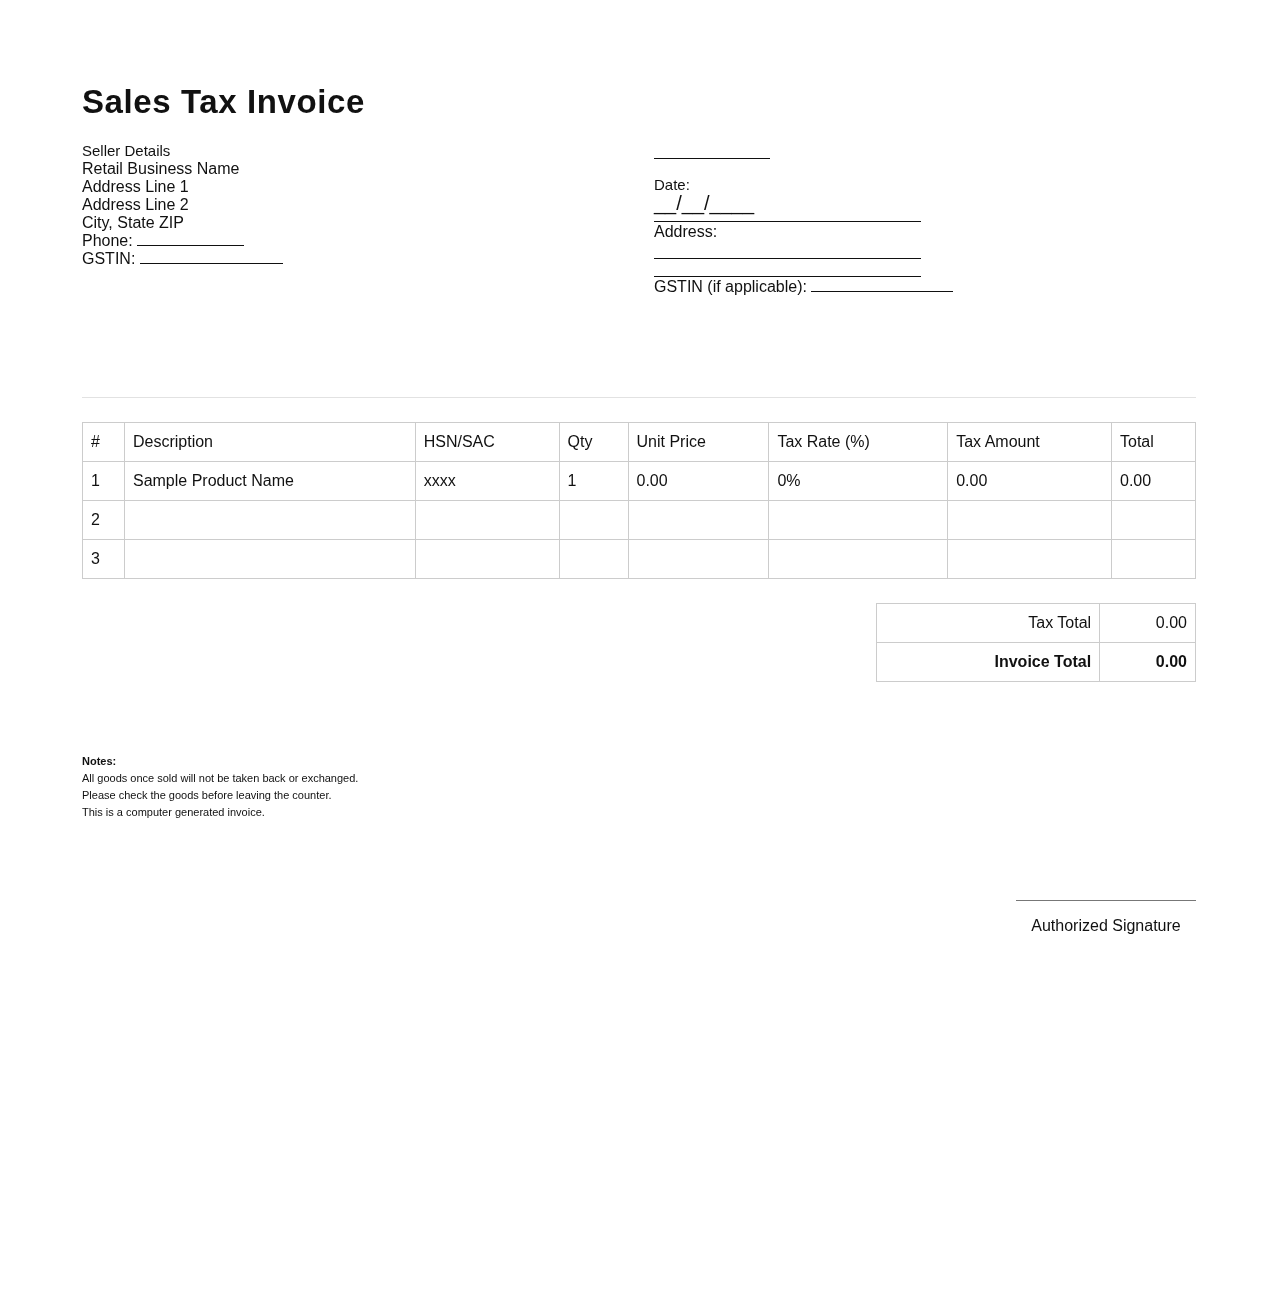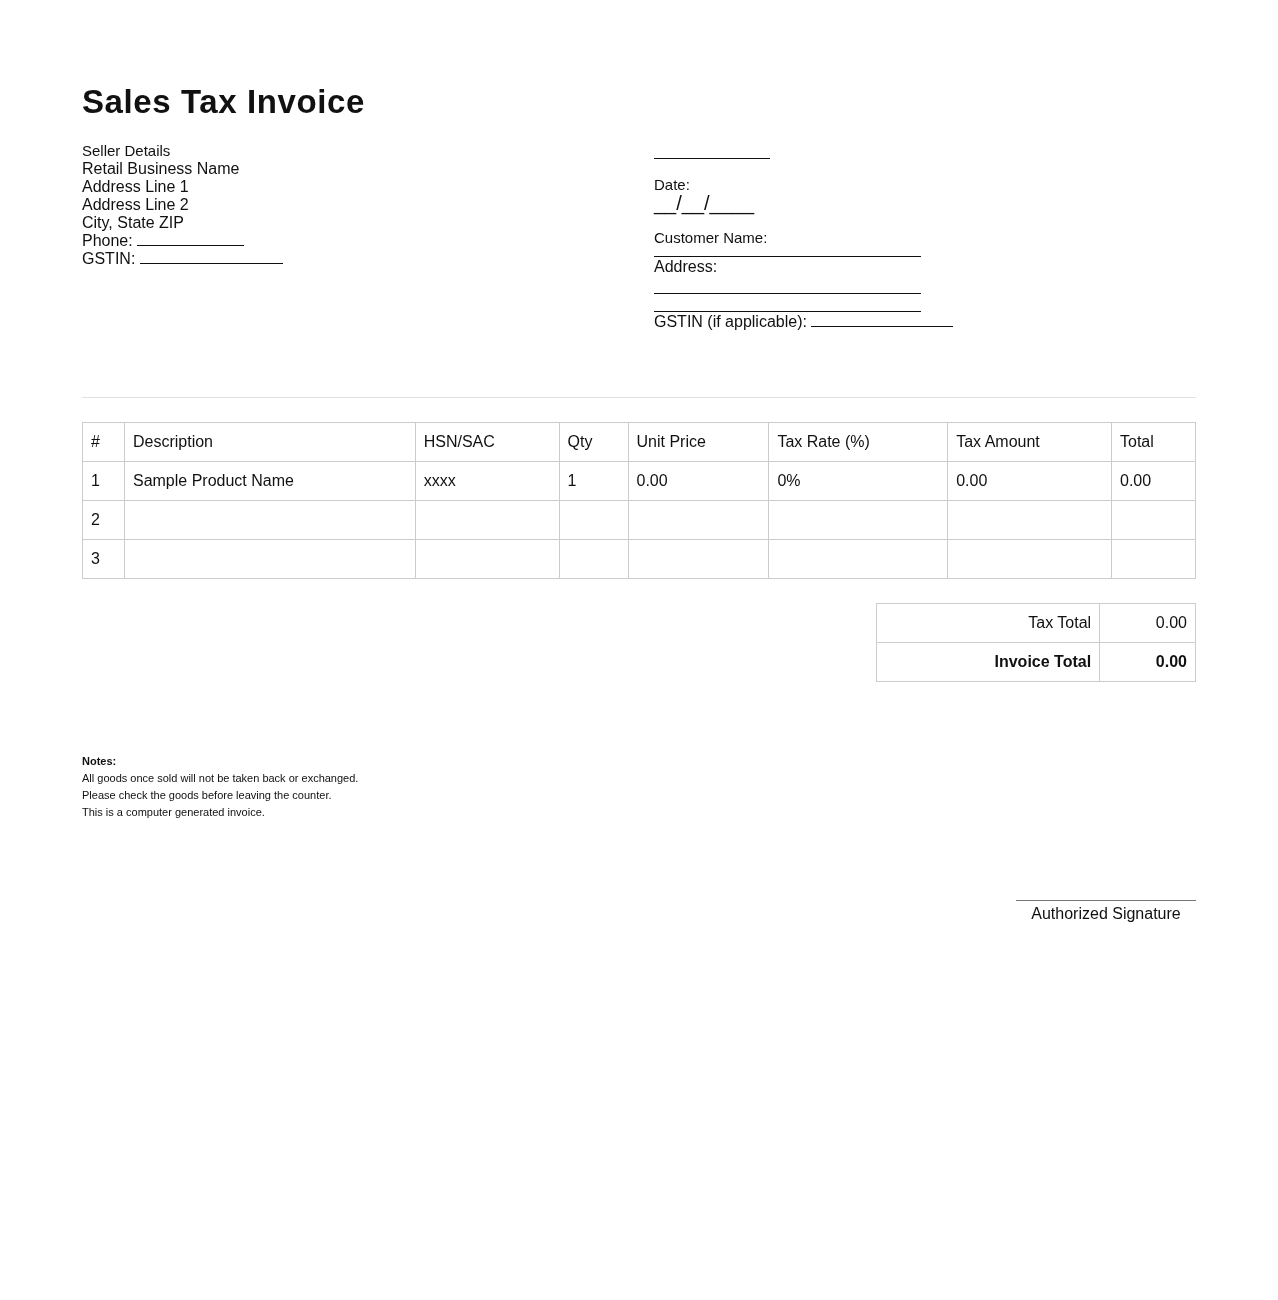--- a/index.html
+++ b/index.html
@@ -47,21 +47,21 @@
     border: 1px solid #cccccc; text-align: right; padding: 0 8px; height: 38px;
   }
   table.totals tr.grand td { font-weight: bold; padding-left: 40px; }
   .notes {
     position: absolute; top: 753px; left: 0; font-size: 11px; line-height: 17px;
   }
   .notes .head { font-weight: bold; }
   .sig {
     position: absolute; top: 900px; left: 934px; width: 180px;
     border-top: 1px solid #777; text-align: center; font-size: 16px;
-    padding-top: 4px;
+    padding-top: 16px;
   }
 </style>
 </head>
 <body>
 
 <div class="page">
   <h1 class="title">Sales Tax Invoice</h1>
 
   <div class="seller">
     <div class="lbl">Seller Details</div>
@@ -78,21 +78,20 @@
       <span class="uline" style="width:143px;"></span>
     </div>
   </div>
 
   <div class="buyer">
     <div style="margin-top:16px; width:116px; border-bottom:1px solid #111;"></div>
 
     <div style="margin-top:17px;">Date:</div>
     <div style="font-size:20px;">__/__/____</div>
 
-    <div style="margin-top:17px;">Customer Name:</div>
     <div style="margin-top:9px; width:267px; border-bottom:1px solid #111; height:0;"></div>
     <div style="font-size:16px; margin-top:1px;">Address:</div>
     <div style="margin-top:17px; width:267px; border-bottom:1px solid #111; height:0;"></div>
     <div style="margin-top:17px; width:267px; border-bottom:1px solid #111; height:0;"></div>
     <div style="font-size:16px; margin-top:1px;">
       <span>GSTIN (if applicable):</span>
       <span class="uline" style="width:142px;"></span>
     </div>
   </div>
 

